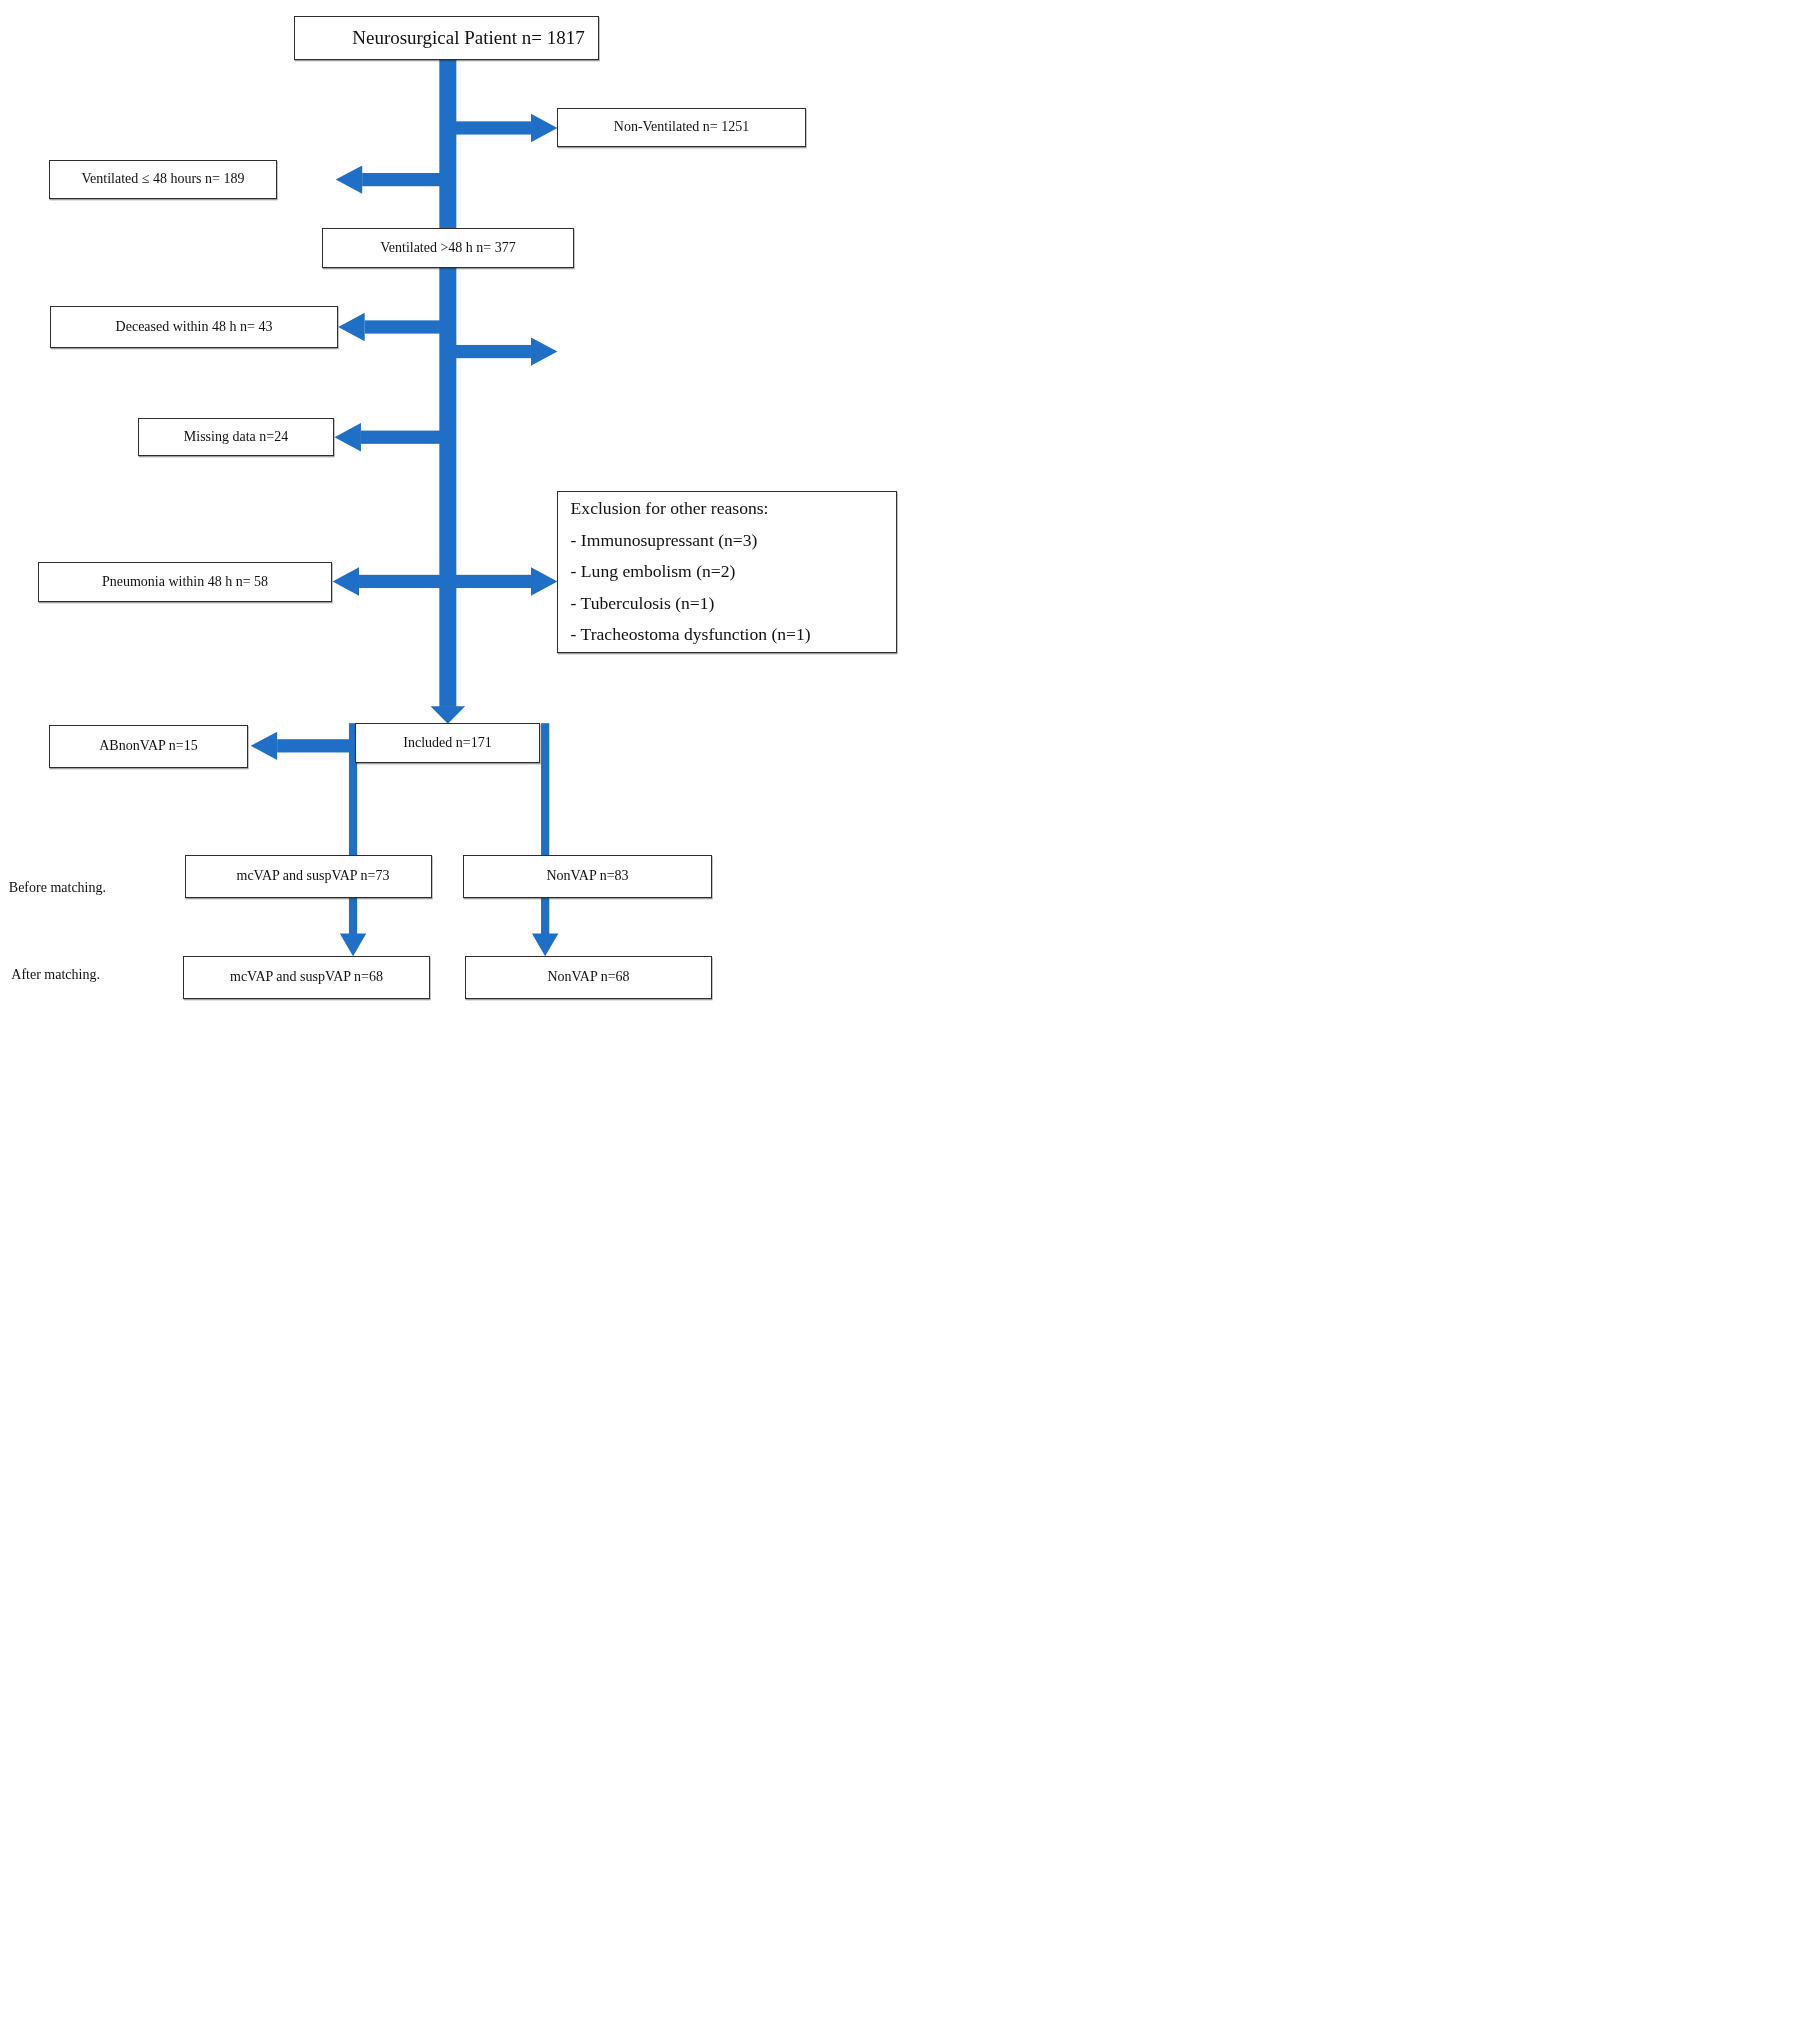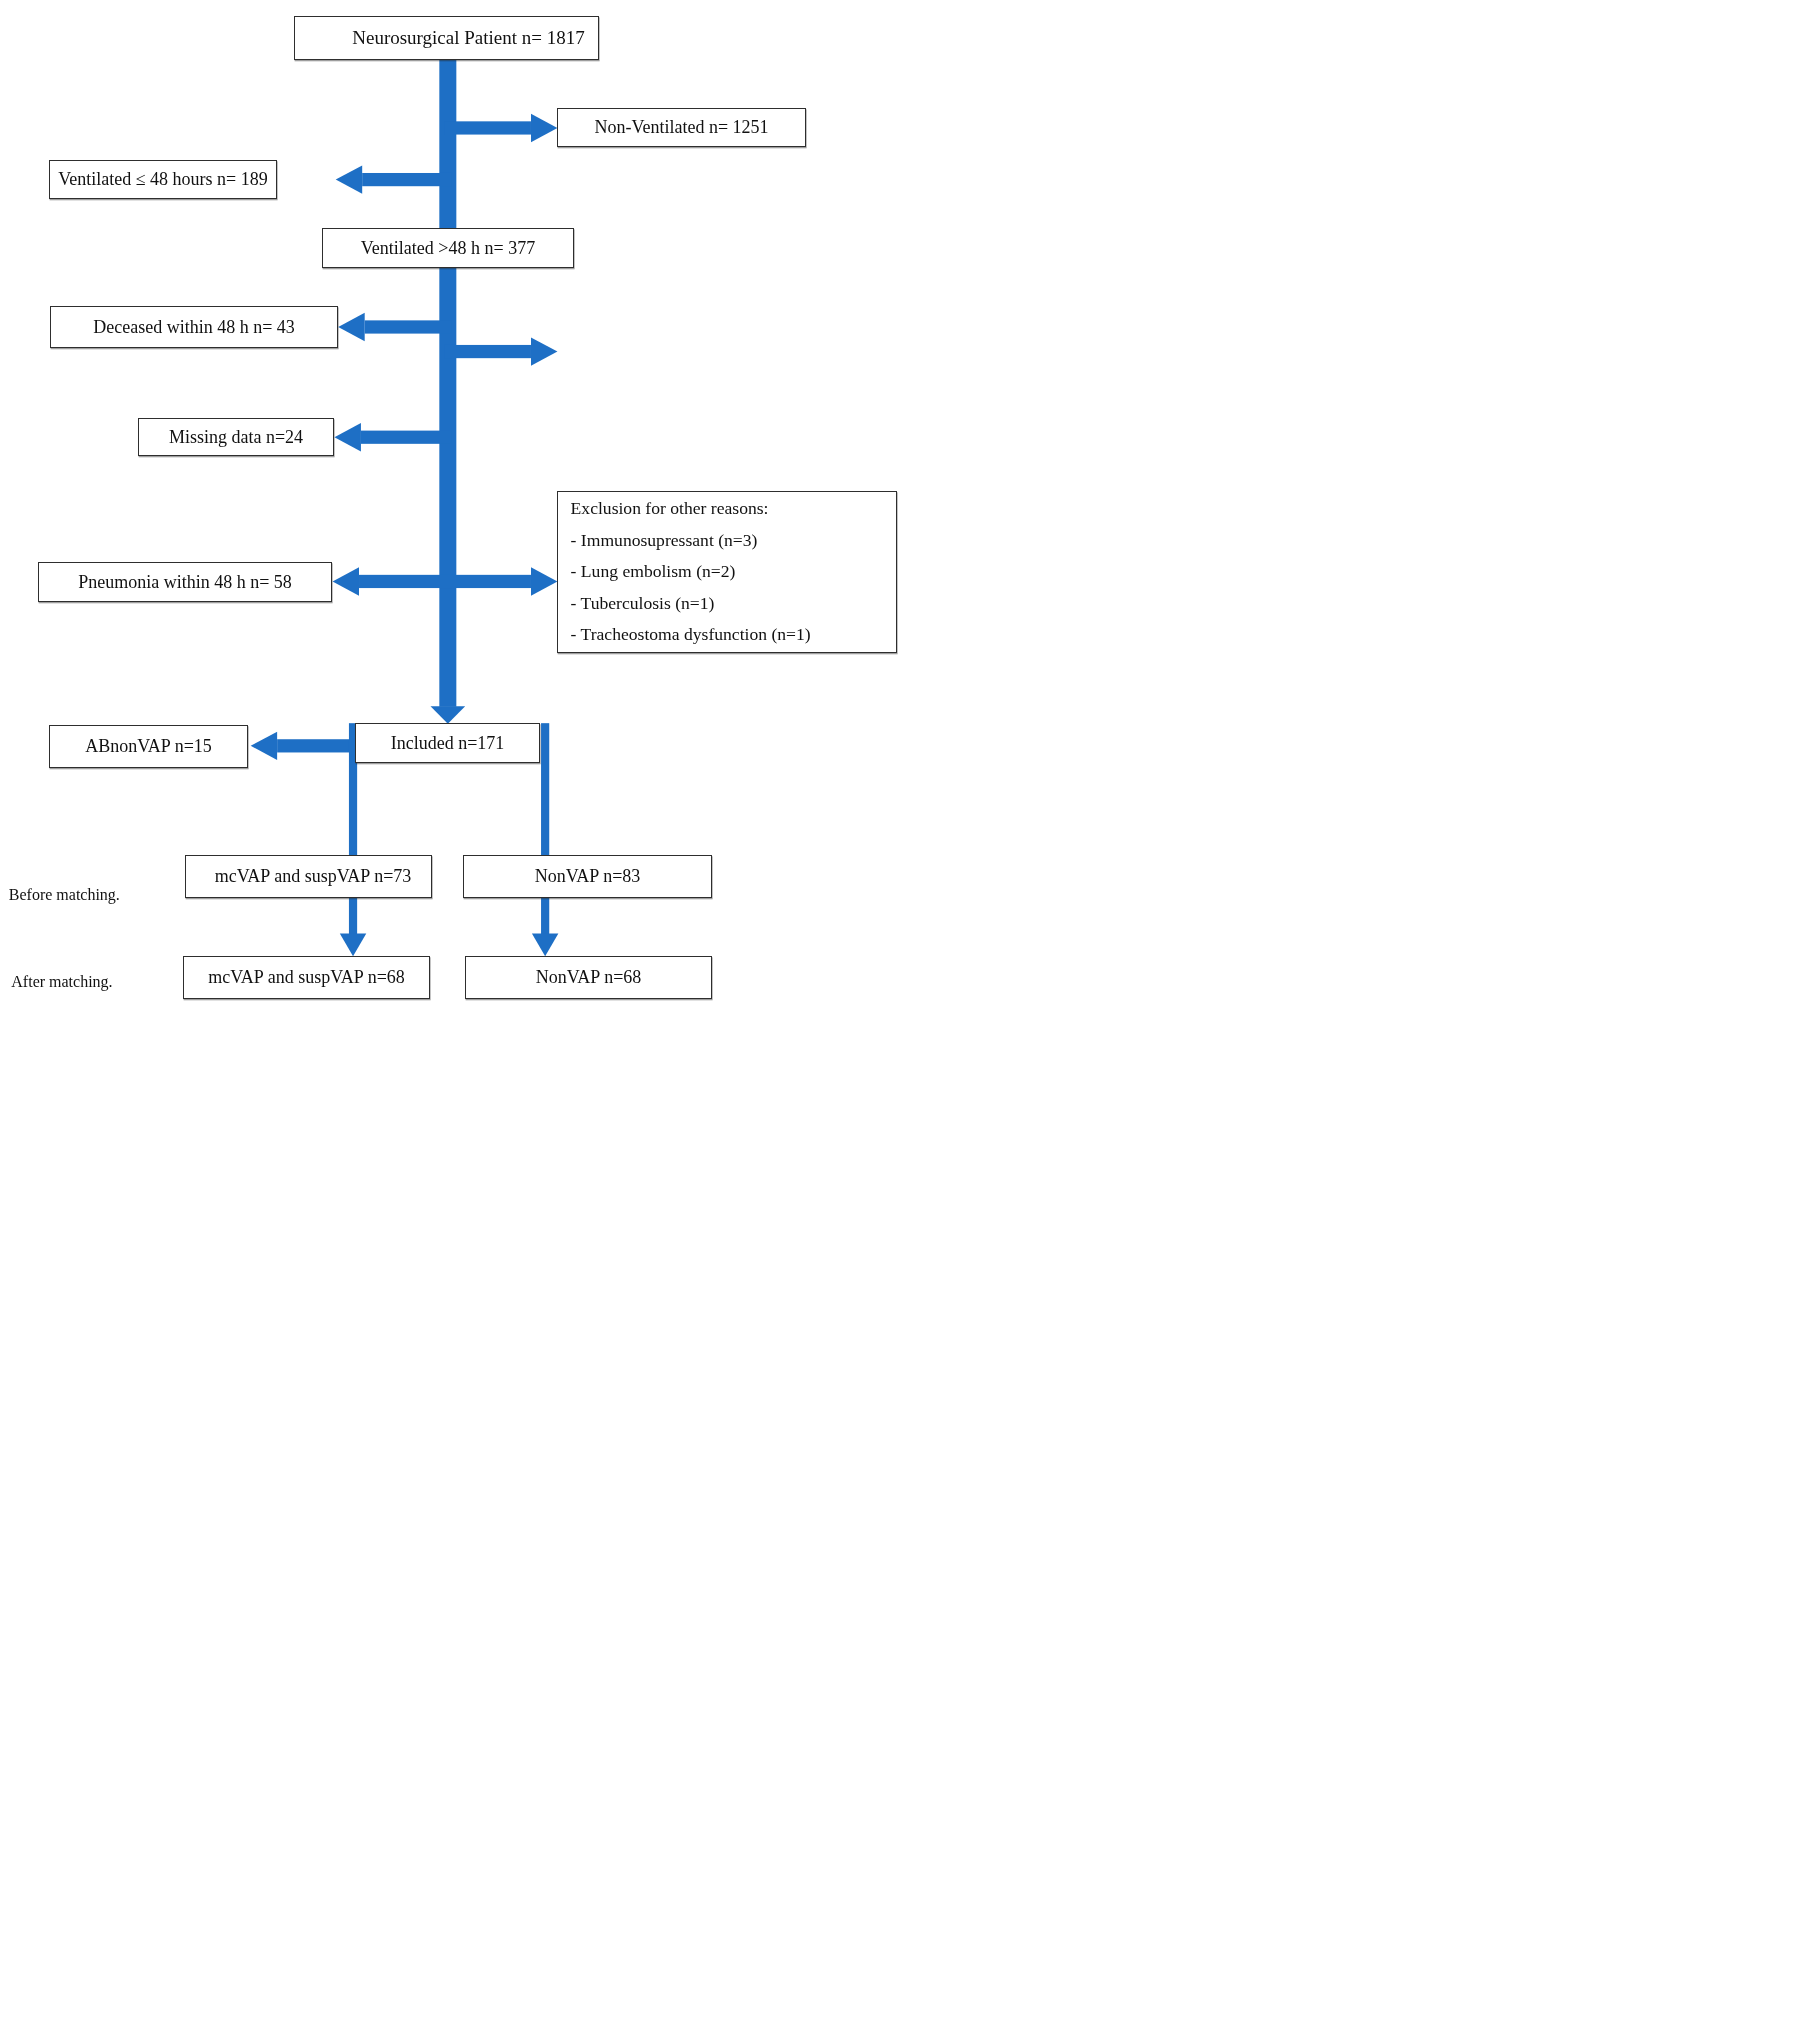--- a/index.html
+++ b/index.html
@@ -25,43 +25,42 @@
   .box {
     position: absolute;
     z-index: 2;
     background: #ffffff;
     border: 1.9px solid #2e2e2e;
     box-sizing: border-box;
     display: flex;
     align-items: center;
     justify-content: center;
     text-align: center;
-    font-size: 18px;
+    font-size: 14px;
     line-height: 1.15;
     box-shadow: 0.6px 1.3px 0 rgba(40,40,40,0.45);
   }
   .box.multiline {
     flex-direction: column;
     align-items: flex-start;
     justify-content: center;
     text-align: left;
     padding-left: 12.6px;
     padding-right: 6.3px;
     font-size: 17.6px;
   }
   .box.multiline .line {
     display: block;
   }
   .side-label {
     position: absolute;
     z-index: 2;
-    font-size: 16px;
+    font-size: 14px;
     color: #111111;
     white-space: nowrap;
-    margin-top: 6px;
   }
 </style>
 </head>
 <body>
 
 <div id="canvas">
 
   <svg id="connectors" width="907" height="1013" viewBox="0 0 1440 1608">
     <g fill="#1e6fc5" stroke="none">
 

